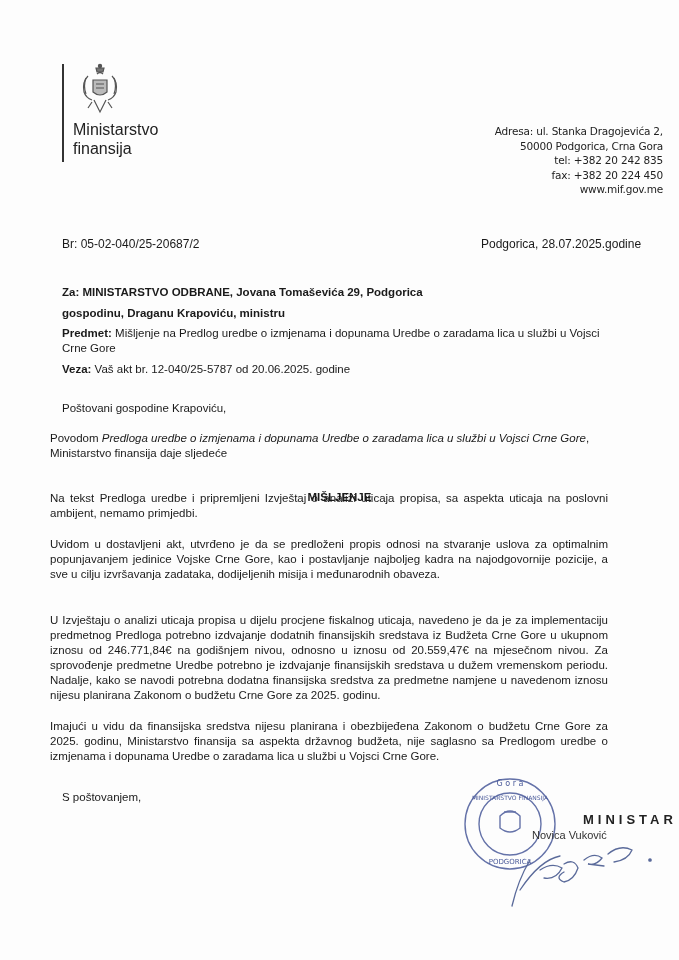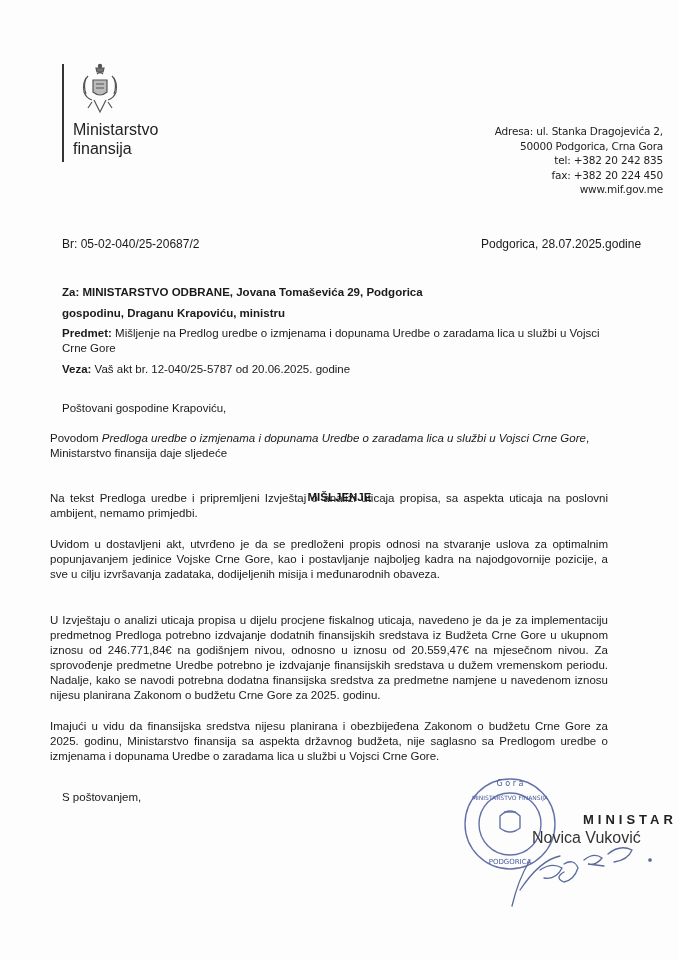--- a/index.html
+++ b/index.html
@@ -11,21 +11,21 @@
     .address { position: absolute; right: 16px; top: 84px; width: 230px; text-align: right; font-size: 10.5px; line-height: 14.5px; color: #222; font-family: "DejaVu Sans", sans-serif; letter-spacing: -0.2px; margin-top: 40px; }
     .ref { position: absolute; left: 62px; top: 237px; font-size: 12px; }
     .date { position: absolute; left: 448px; top: 237px; font-size: 12px; margin-left: 33px; }
     .body { position: absolute; left: 62px; width: 558px; font-size: 11.5px; line-height: 15px; }
     .b { font-weight: bold; }
     .line { position: absolute; left: 62px; font-size: 11.5px; }
     .para { position: absolute; left: 50px; width: 558px; font-size: 11.5px; line-height: 15px; text-align: justify; margin-top: 7px; }
     .heading { position: absolute; left: 0; width: 679px; top: 460px; text-align: center; font-weight: bold; font-size: 11.5px; margin-top: 31px; }
     .stamp { position: absolute; left: 462px; top: 776px; width: 96px; height: 96px; }
     .minister-title { position: absolute; left: 535px; top: 812px; font-weight: bold; font-size: 13px; letter-spacing: 4px; color: #222; margin-left: 48px; }
-    .minister-name { position: absolute; left: 532px; top: 829px; font-size: 16px; color: #333; }
+    .minister-name { position: absolute; left: 532px; top: 829px; font-size: 11px; color: #333; }
     .signature { position: absolute; left: 500px; top: 820px; width: 160px; height: 90px; }
     i { font-style: italic; }
   </style>
 </head>
 <body>
 
 <div class="page">
 
   <div class="logo-bar"></div>
 

